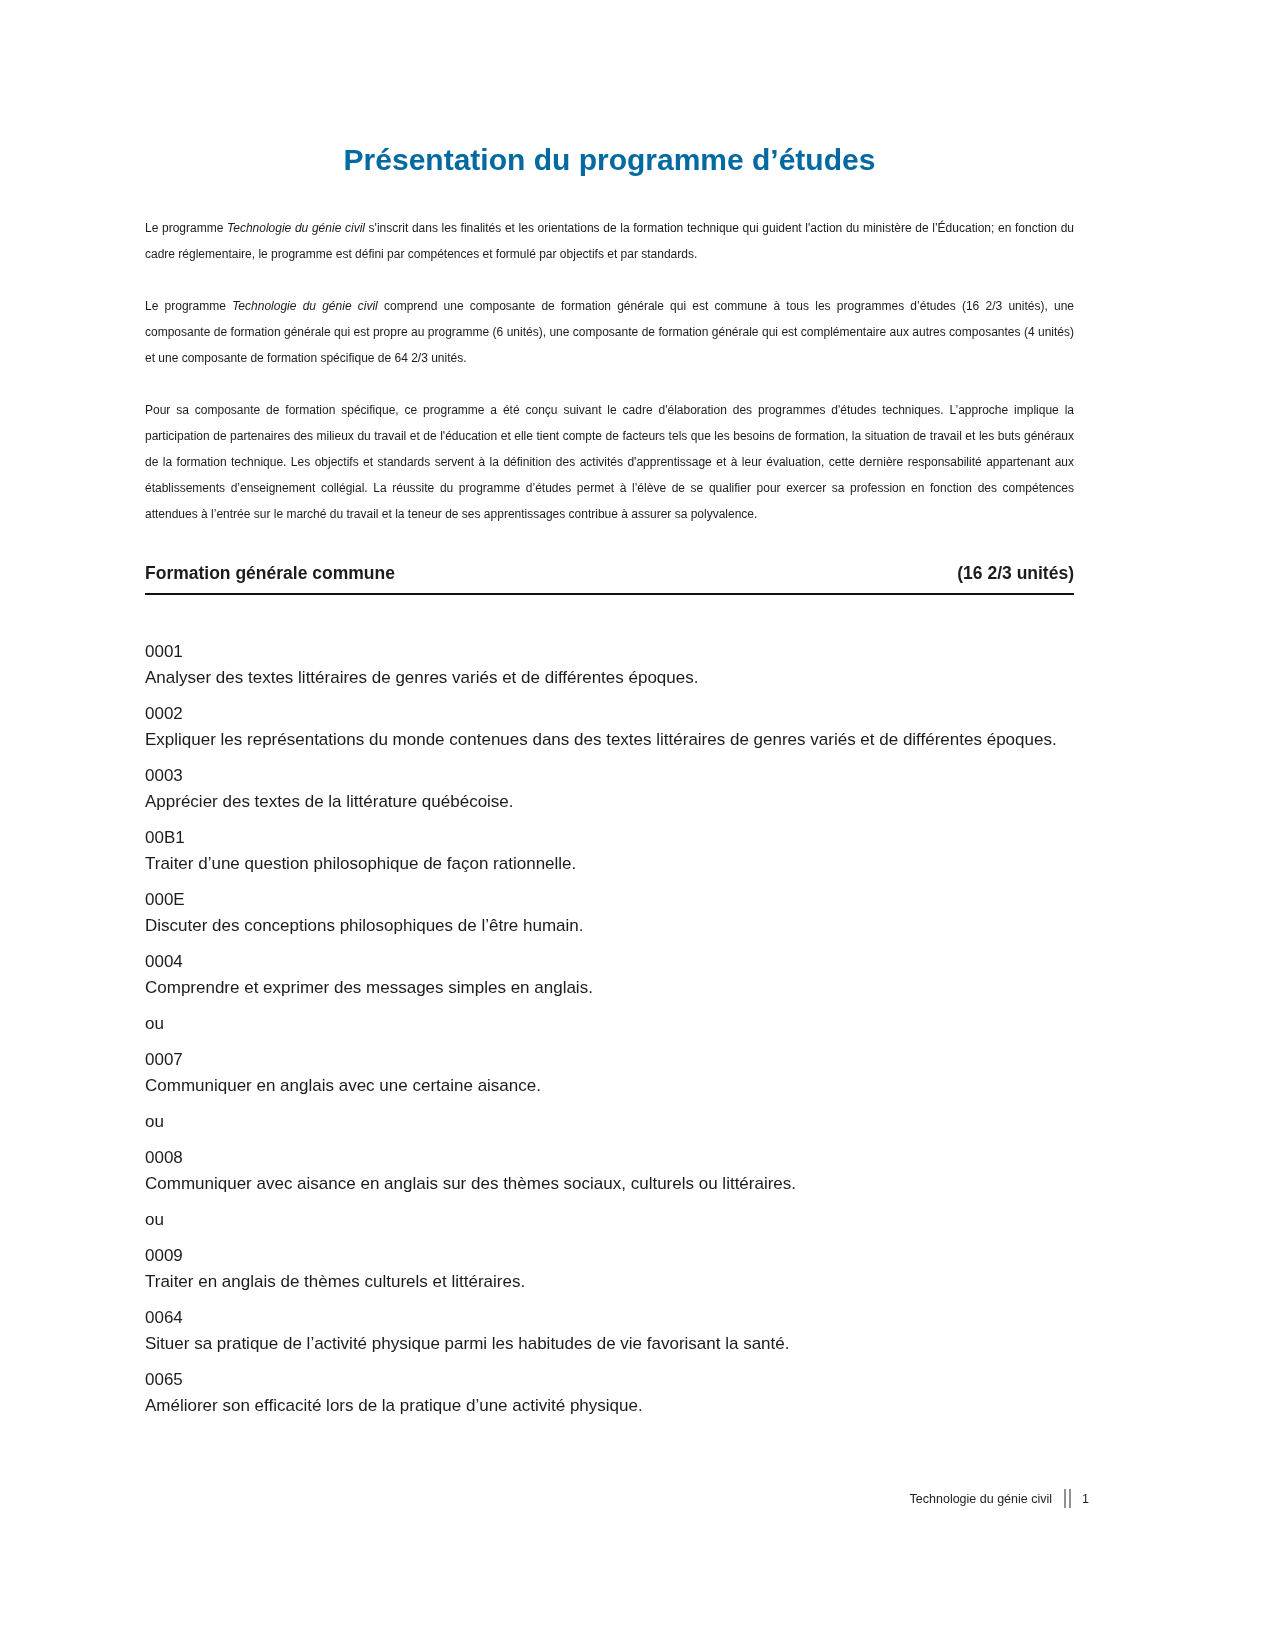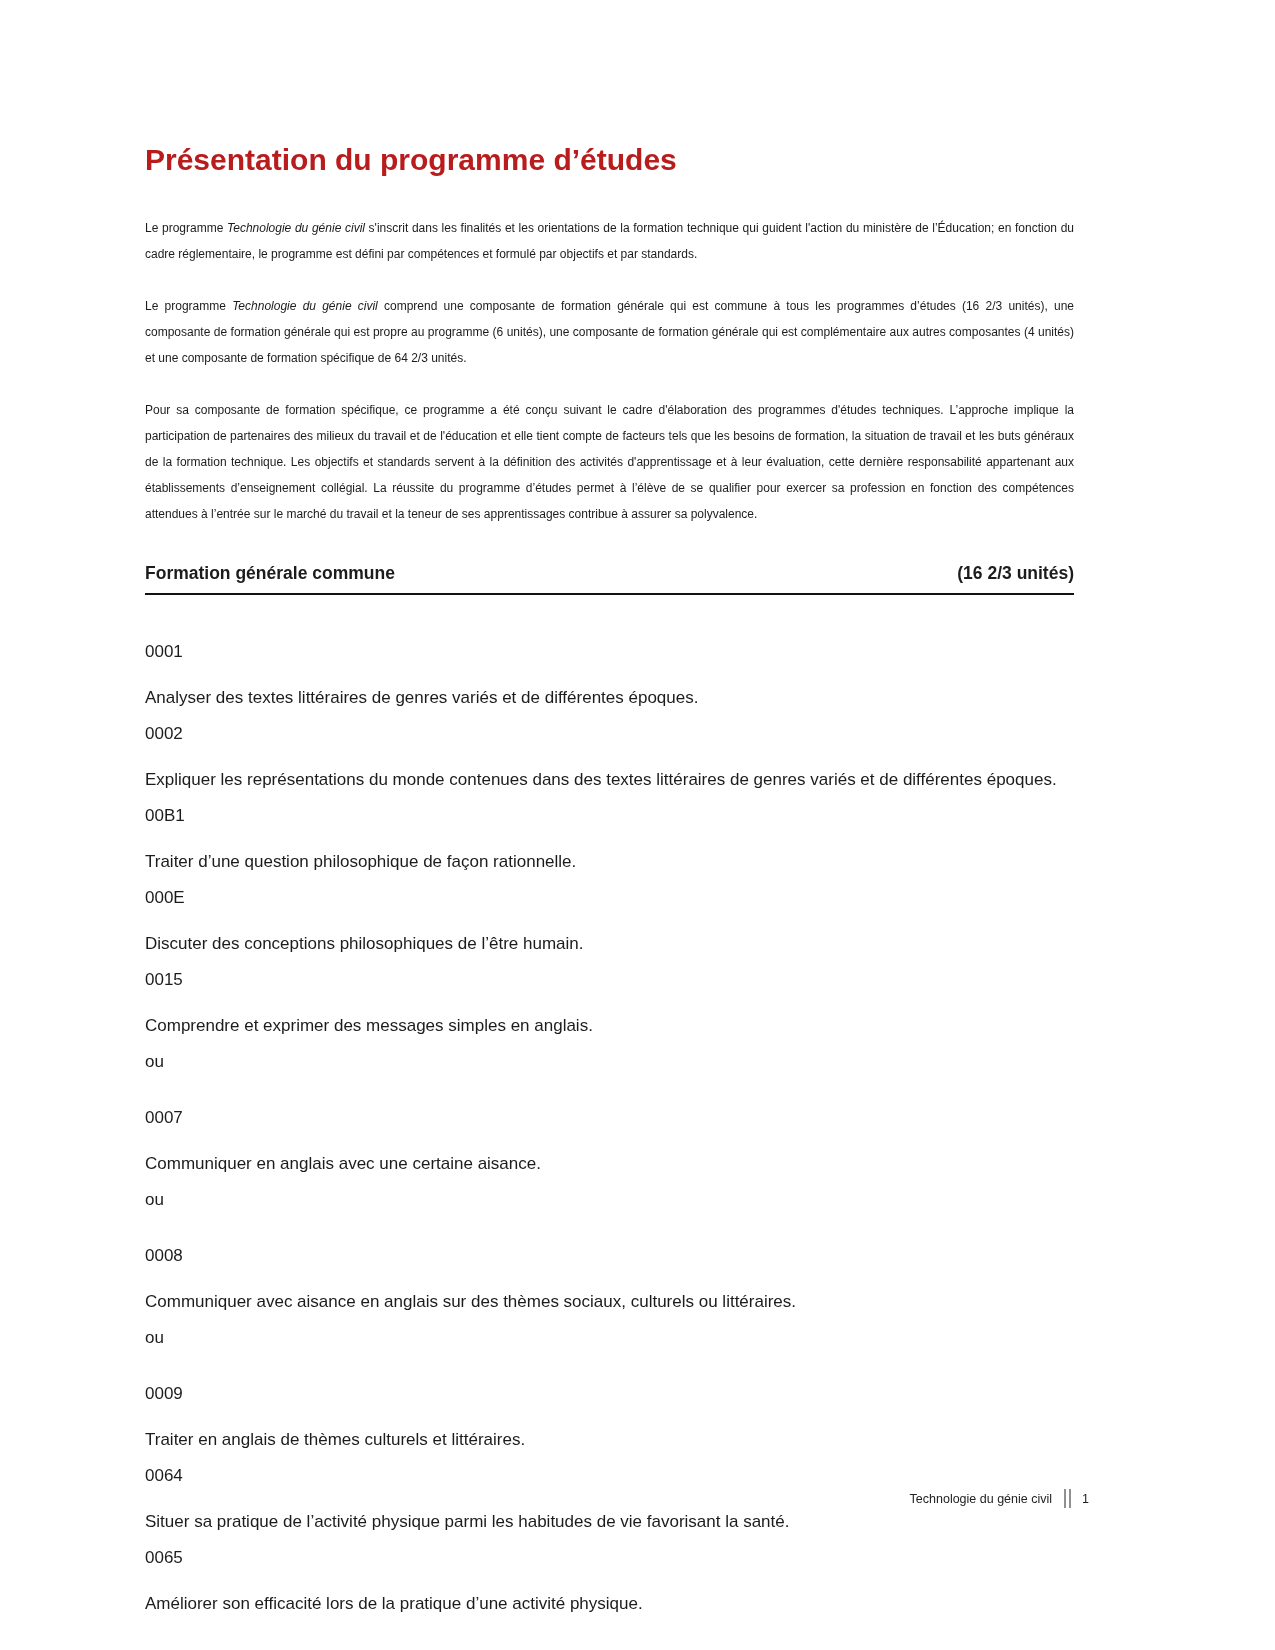--- a/index.html
+++ b/index.html
@@ -19,22 +19,23 @@
   }
   .content {
     position: absolute;
     left: 145px;
     top: 143px;
     width: 929px;
   }
   h1.doc-title {
     font-size: 30px;
     font-weight: bold;
-    color: #b91c1c;
+    color: #0369a1;
     margin-bottom: 38px;
+    text-align: center;
   }
   .para {
     font-size: 12px;
     line-height: 26px;
     text-align: justify;
     margin-bottom: 26px;
   }
   .para .italic { font-style: italic; }
   .section-header {
     display: flex;
@@ -49,21 +50,21 @@
   }
   .competency-list { margin-top: 44px; }
   .comp-row {
     display: flex;
     font-size: 17px;
     line-height: 26px;
     margin-bottom: 10px;
     flex-direction: column;
   }
   .comp-code { width: 68px; flex: none; }
-  .comp-text { flex: 1; text-align: justify; margin-top: 20px; }
+  .comp-text { flex: 1; text-align: justify; }
   .footer {
     position: absolute;
     right: 186px;
     bottom: 142px;
     display: flex;
     align-items: center;
     font-size: 12.5px;
     color: #222;
   }
   .footer-divider {
@@ -96,29 +97,33 @@
     <div id="competency-list" class="competency-list">
         <div class="comp-row">
           <div class="comp-code">0001</div>
           <div class="comp-text">Analyser des textes littéraires de genres variés et de différentes époques.</div>
         </div>
         <div class="comp-row">
           <div class="comp-code">0002</div>
           <div class="comp-text">Expliquer les représentations du monde contenues dans des textes littéraires de genres variés et de différentes époques.</div>
         </div>
         <div class="comp-row">
+          <div class="comp-code">0003</div>
+          <div class="comp-text">Apprécier des textes de la littérature québécoise.</div>
+        </div>
+        <div class="comp-row">
           <div class="comp-code">00B1</div>
           <div class="comp-text">Traiter d’une question philosophique de façon rationnelle.</div>
         </div>
         <div class="comp-row">
           <div class="comp-code">000E</div>
           <div class="comp-text">Discuter des conceptions philosophiques de l’être humain.</div>
         </div>
         <div class="comp-row">
-          <div class="comp-code">0015</div>
+          <div class="comp-code">0004</div>
           <div class="comp-text">Comprendre et exprimer des messages simples en anglais.</div>
         </div>
         <div class="comp-row">
           <div class="comp-code">ou</div>
           <div class="comp-text"></div>
         </div>
         <div class="comp-row">
           <div class="comp-code">0007</div>
           <div class="comp-text">Communiquer en anglais avec une certaine aisance.</div>
         </div>

